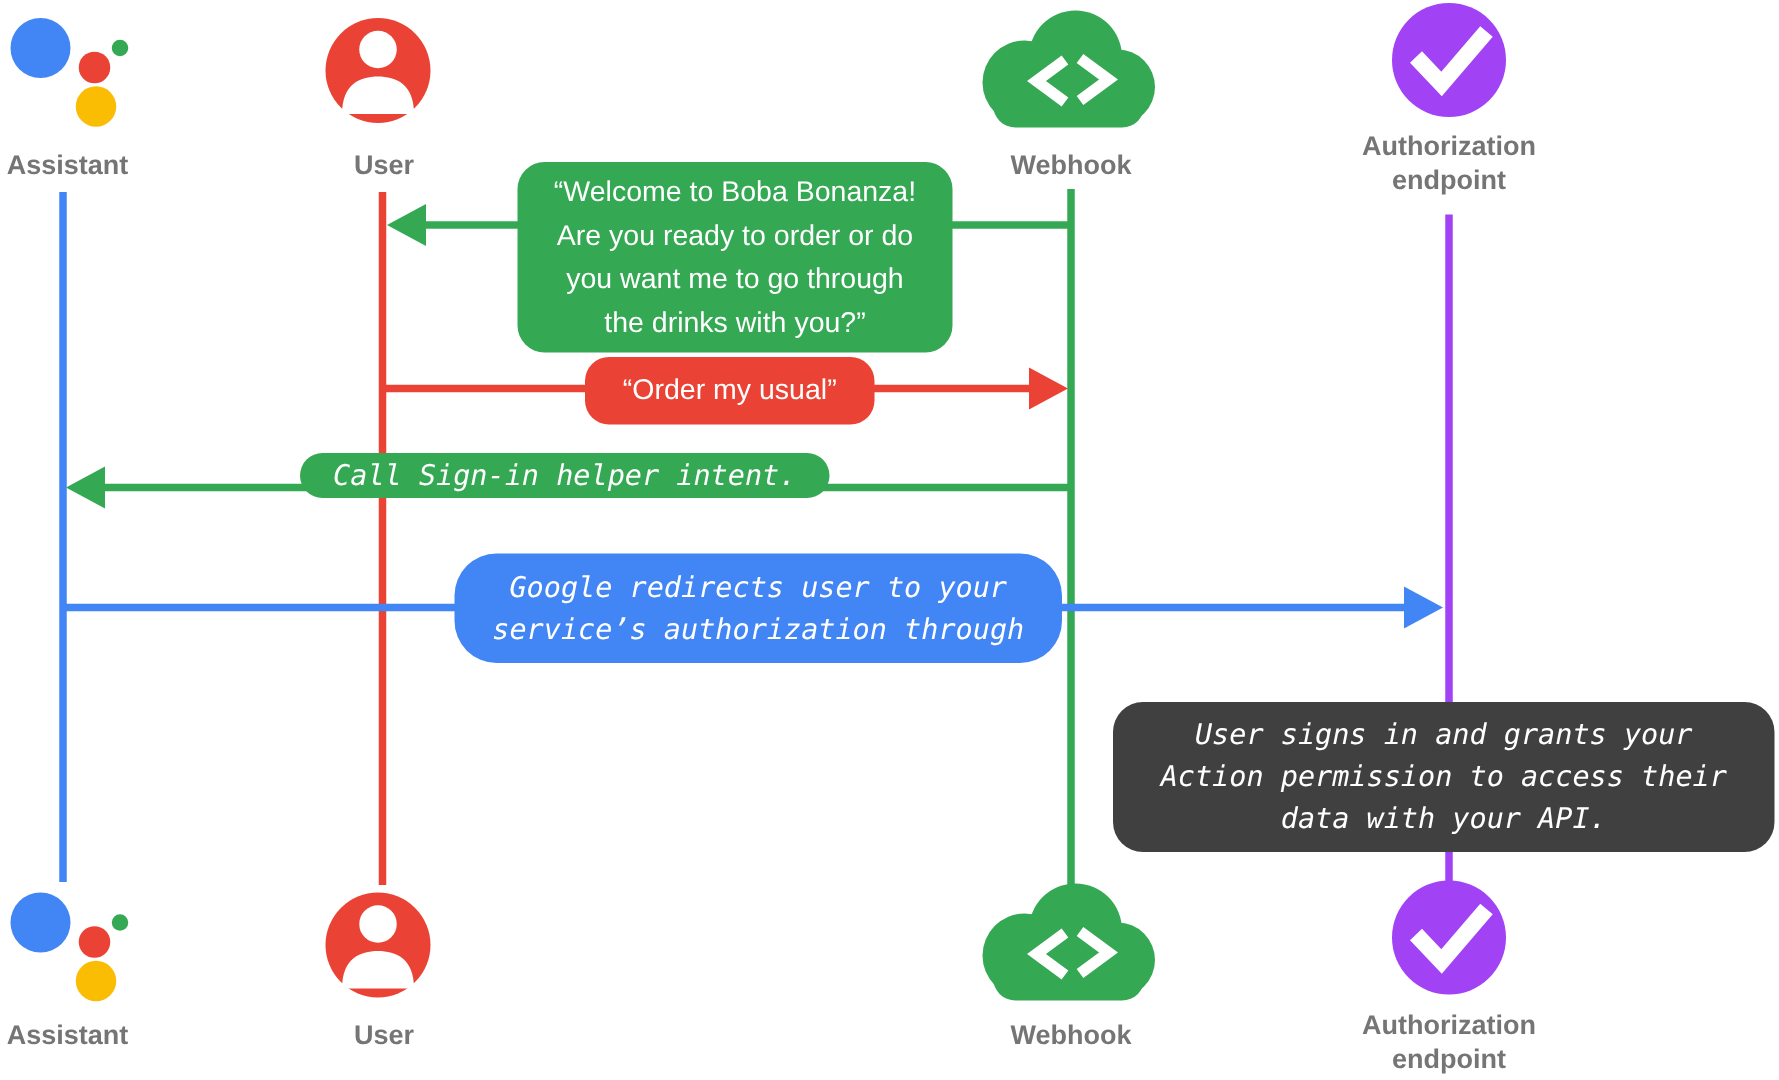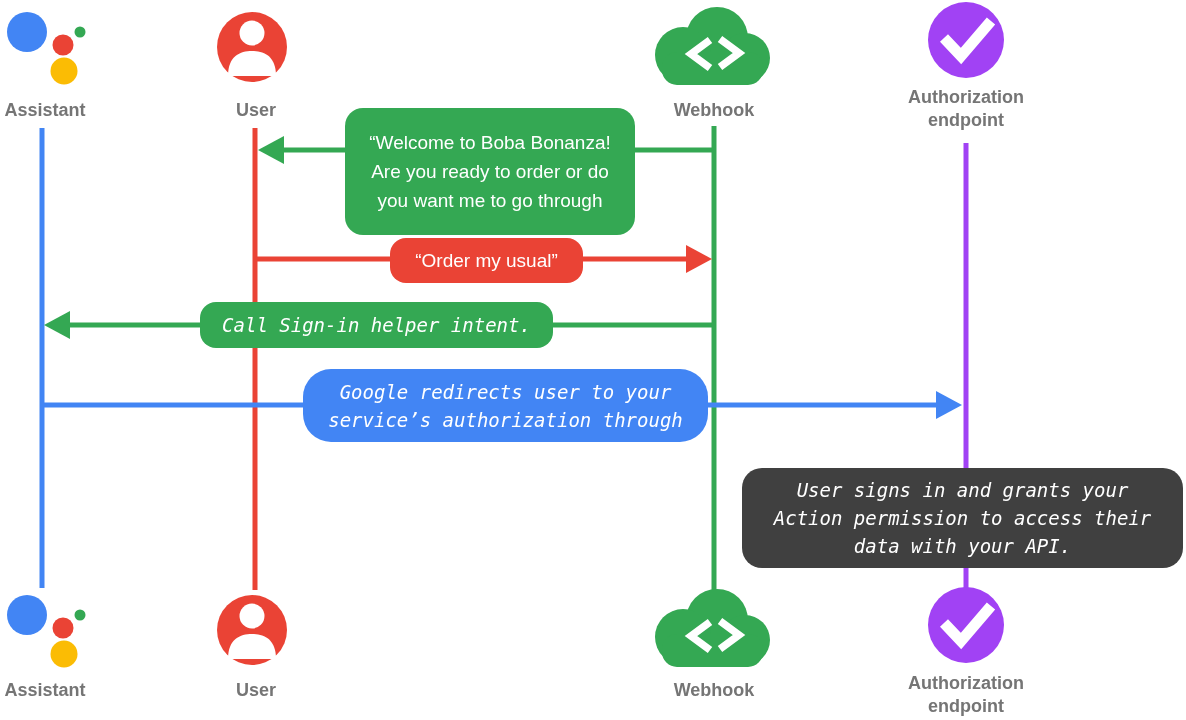--- a/index.html
+++ b/index.html
@@ -14,21 +14,21 @@
   }
   .msg{
     position:absolute;z-index:2;color:#ffffff;
     display:flex;flex-direction:column;justify-content:center;align-items:center;
   }
   .msg .line{white-space:nowrap;}
   .sans{font-size:19px;line-height:29px;}
   .mono{font-family:"DejaVu Sans Mono",monospace;font-style:italic;font-size:19px;line-height:28px;}
   .welcome-box{left:345px;top:88px;width:290px;height:127px;background:#34A853;border-radius:18px;margin-top:20px;}
   .order-box{left:390px;top:238px;width:193px;height:45px;background:#EA4335;border-radius:16px;}
-  .signin-box{left:200px;top:302px;width:353px;height:46px;background:#34A853;border-radius:16px;}
+  .signin-box{left:200px;top:302px;width:353px;height:30px;background:#34A853;border-radius:16px;}
   .redirect-box{left:303px;top:369px;width:405px;height:73px;background:#4285F4;border-radius:28px;}
   .note-box{left:742px;top:468px;width:441px;height:100px;background:#404040;border-radius:20px;}
 </style>
 </head>
 <body>
 
 <div class="stage">
 
   <svg class="layer" width="1186" height="720" viewBox="0 0 1186 720">
 
@@ -119,20 +119,21 @@
 
   <div class="actor-label" style="left:-35px;top:679px;">Assistant</div>
   <div class="actor-label" style="left:176px;top:679px;">User</div>
   <div class="actor-label" style="left:634px;top:679px;">Webhook</div>
   <div class="actor-label" style="left:886px;top:672px;">Authorization endpoint</div>
 
   <div class="msg sans welcome-box">
     <div class="line">“Welcome to Boba Bonanza!</div>
     <div class="line">Are you ready to order or do</div>
     <div class="line">you want me to go through</div>
+    <div class="line">the drinks with you?”</div>
   </div>
 
   <div class="msg sans order-box">
     <div class="line">“Order my usual”</div>
   </div>
 
   <div class="msg mono signin-box">
     <div class="line">Call Sign-in helper intent.</div>
   </div>
 

